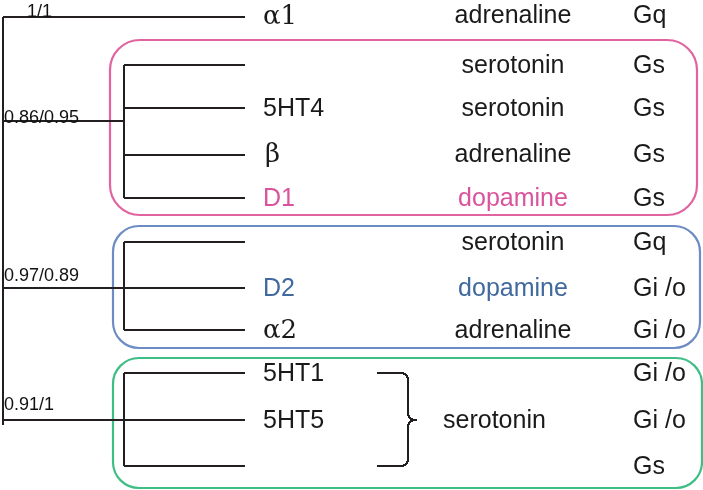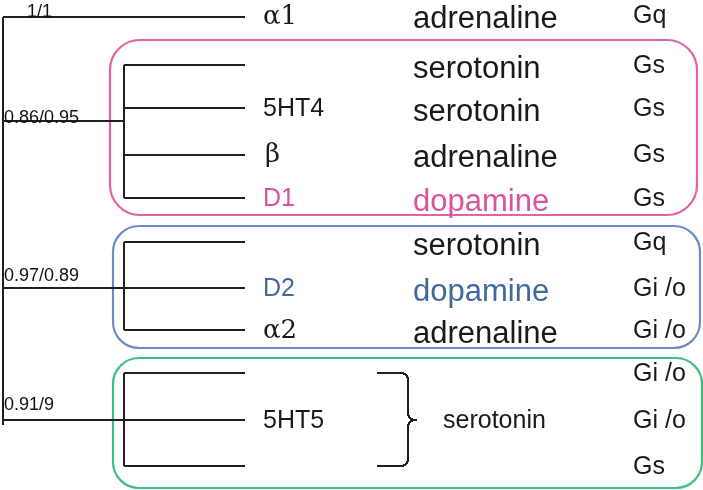--- a/index.html
+++ b/index.html
@@ -5,22 +5,22 @@
   html,body{margin:0;padding:0;background:#ffffff;}
   body{width:703px;height:490px;overflow:hidden;
        font-family:"Liberation Sans","DejaVu Sans",sans-serif;}
   #stage{position:relative;width:703px;height:392px;background:#fff;}
 
   svg.layer{position:absolute;left:0;top:0;width:703px;height:490px;}
 
   .tiplabel{position:absolute;font-size:25px;color:#1a1a1a;white-space:nowrap;
             line-height:1;letter-spacing:0px;}
   .tiplabel.greek{font-family:"DejaVu Serif",serif;font-size:26px;}
-  .ligand{position:absolute;font-size:31px;color:#1a1a1a;white-space:nowrap;
-          line-height:1;text-align:left;}
+  .ligand{position:absolute;font-size:25px;color:#1a1a1a;white-space:nowrap;
+          line-height:1;text-align:center;}
   .gprot{position:absolute;font-size:25px;color:#1a1a1a;white-space:nowrap;
          line-height:1;}
   .support{position:absolute;font-size:18px;color:#111;white-space:nowrap;line-height:1;}
   .brace-ligand{position:absolute;font-size:25px;color:#1a1a1a;white-space:nowrap;line-height:1;}
 </style>
 </head>
 <body>
 
 <div id="stage">
 
@@ -57,28 +57,29 @@
       <line x1="124" y1="466" x2="245" y2="466"></line>
     </g>
 
     <path d="M 378 373 L 400 373 Q 408 373 408 381 L 408 412 Q 408 420 416 420
              Q 408 420 408 428 L 408 458 Q 408 466 400 466 L 378 466" fill="none" stroke="#231f20" stroke-width="2.2" stroke-linecap="round" stroke-linejoin="round"></path>
   </svg>
 
   <div class="support" style="left:27px;top:2px;">1/1</div>
   <div class="support" style="left:4px;top:108px;">0.86/0.95</div>
   <div class="support" style="left:4px;top:266px;">0.97/0.89</div>
-  <div class="support" style="left:4px;top:395px;">0.91/9</div>
+  <div class="support" style="left:4px;top:395px;">0.91/1</div>
 
   <div class="tiplabel greek" style="left:263px;top:2px;color:#1a1a1a;">α1</div>
   <div class="tiplabel" style="left:263px;top:95px;color:#1a1a1a;">5HT4</div>
   <div class="tiplabel greek" style="left:265px;top:140px;color:#1a1a1a;">β</div>
   <div class="tiplabel" style="left:263px;top:185px;color:#D9549C;">D1</div>
   <div class="tiplabel" style="left:263px;top:275px;color:#41699E;">D2</div>
   <div class="tiplabel greek" style="left:263px;top:316px;color:#1a1a1a;">α2</div>
+  <div class="tiplabel" style="left:263px;top:360px;color:#1a1a1a;">5HT1</div>
   <div class="tiplabel" style="left:263px;top:407px;color:#1a1a1a;">5HT5</div>
 
   <div class="ligand" style="left:413px;width:200px;top:2px;color:#1a1a1a;">adrenaline</div>
   <div class="ligand" style="left:413px;width:200px;top:52px;color:#1a1a1a;">serotonin</div>
   <div class="ligand" style="left:413px;width:200px;top:95px;color:#1a1a1a;">serotonin</div>
   <div class="ligand" style="left:413px;width:200px;top:141px;color:#1a1a1a;">adrenaline</div>
   <div class="ligand" style="left:413px;width:200px;top:185px;color:#D9549C;">dopamine</div>
   <div class="ligand" style="left:413px;width:200px;top:229px;color:#1a1a1a;">serotonin</div>
   <div class="ligand" style="left:413px;width:200px;top:275px;color:#41699E;">dopamine</div>
   <div class="ligand" style="left:413px;width:200px;top:317px;color:#1a1a1a;">adrenaline</div>

